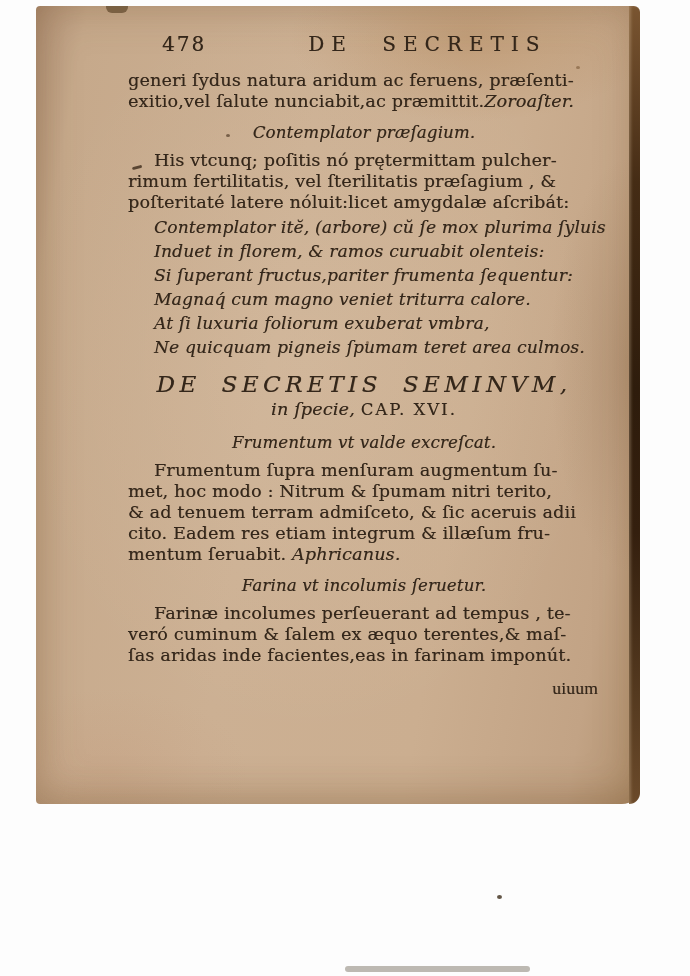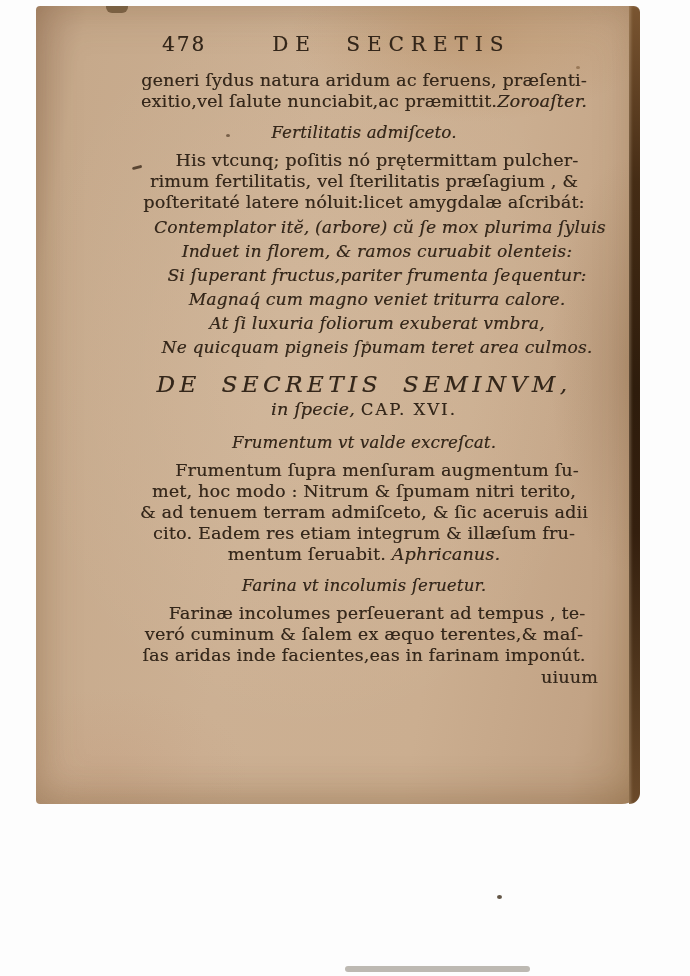--- a/index.html
+++ b/index.html
@@ -29,31 +29,31 @@
     background:linear-gradient(180deg,#7a5531 0%,#452c15 22%,#2e1c0c 48%,#341f0e 66%,#54391f 86%,#6b4a2a 100%);
     box-shadow:inset 2px 0 3px rgba(255,230,190,0.25);
   }
   .content{
     position:absolute;left:92px;top:28px;width:472px;
     font-size:17.5px;line-height:21px;letter-spacing:0.2px;
     text-shadow:0.4px 0.4px 0.6px rgba(45,28,10,0.45);
   }
   .header{display:flex;align-items:baseline;margin-bottom:10px;height:26px;}
   .pagenum{font-size:20px;letter-spacing:2px;margin-left:34px;}
-  .runtitle{font-size:20px;letter-spacing:7px;word-spacing:16px;margin-left:66px;}
-  .line{white-space:nowrap;text-align:center;}
+  .runtitle{font-size:20px;letter-spacing:7px;word-spacing:16px;margin-left:102px;}
+  .line{white-space:nowrap;}
   .blk.para .line:first-child{padding-left:0;}
   .blk.indent .line:first-child{padding-left:26px;}
   .blk.heading{text-align:center;font-style:italic;font-size:16.5px;margin:9px 0 5px;line-height:24px;}
   .blk.verse{font-style:italic;padding-left:26px;margin:2px 0 4px;line-height:24px;font-size:17px;}
   .blk.chapter-title{text-align:center;font-style:italic;font-size:23px;letter-spacing:4.5px;word-spacing:9px;margin-top:12px;line-height:26px;}
   .blk.chapter-sub{text-align:center;margin:0 0 8px;line-height:24px;}
   .blk.chapter-sub .caps{font-style:normal;letter-spacing:2px;font-size:16.5px;}
   em{font-style:italic;}
-  .catchword{text-align:right;margin-top:1px;padding-right:2px;}
+  .catchword{text-align:right;margin-top:12px;padding-right:2px;font-family:Liberation Serif, serif;}
   
   .margin-dash{position:absolute;left:96px;top:160px;width:10px;height:2.5px;background:#3d2c1b;transform:rotate(-14deg);border-radius:2px;opacity:.8;}
   .speck1{position:absolute;left:190px;top:128px;width:4px;height:3px;background:#4a3420;border-radius:50%;opacity:.65;}
   .speck2{position:absolute;left:461px;top:889px;width:5px;height:4px;background:#3b2a18;border-radius:50%;opacity:.8;}
   .speck3{position:absolute;left:330px;top:335px;width:3px;height:3px;background:#4a3420;border-radius:50%;opacity:.5;}
   .speck4{position:absolute;left:540px;top:60px;width:4px;height:3px;background:#6b4a28;border-radius:50%;opacity:.5;}
   .scan-shadow{position:absolute;left:345px;top:966px;width:185px;height:6px;background:#bdb9b2;border-radius:3px;}
   .corner-mark{position:absolute;left:70px;top:0px;width:22px;height:7px;background:#6e5638;border-radius:0 0 6px 6px;opacity:.85;}
 </style>
 </head>
@@ -72,21 +72,21 @@
       <div class="header">
         <span class="pagenum">478</span>
         <span class="runtitle">DE SECRETIS</span>
       </div>
       <div id="content">
           <div class="blk para">
             <div class="line"><span>generi ſydus natura aridum ac feruens, præſenti-</span></div>
             <div class="line"><span>exitio,vel ſalute nunciabit,ac præmittit.</span><em>Zoroaſter.</em></div>
           </div>
           <div class="blk heading">
-            <div class="line"><em>Fertilitatis admiſceto.</em></div>
+            <div class="line"><em>Contemplator præſagium.</em></div>
           </div>
           <div class="blk para indent">
             <div class="line"><span>His vtcunq; poſitis nó prętermittam pulcher-</span></div>
             <div class="line"><span>rimum fertilitatis, vel ſterilitatis præſagium , &amp;</span></div>
             <div class="line"><span>poſteritaté latere nóluit:licet amygdalæ aſcribát:</span></div>
           </div>
           <div class="blk verse">
             <div class="line"><em>Contemplator itĕ, (arbore) cŭ ſe mox plurima ſyluis</em></div>
             <div class="line"><em>Induet in florem, &amp; ramos curuabit olenteis:</em></div>
             <div class="line"><em>Si ſuperant fructus,pariter frumenta ſequentur:</em></div>

